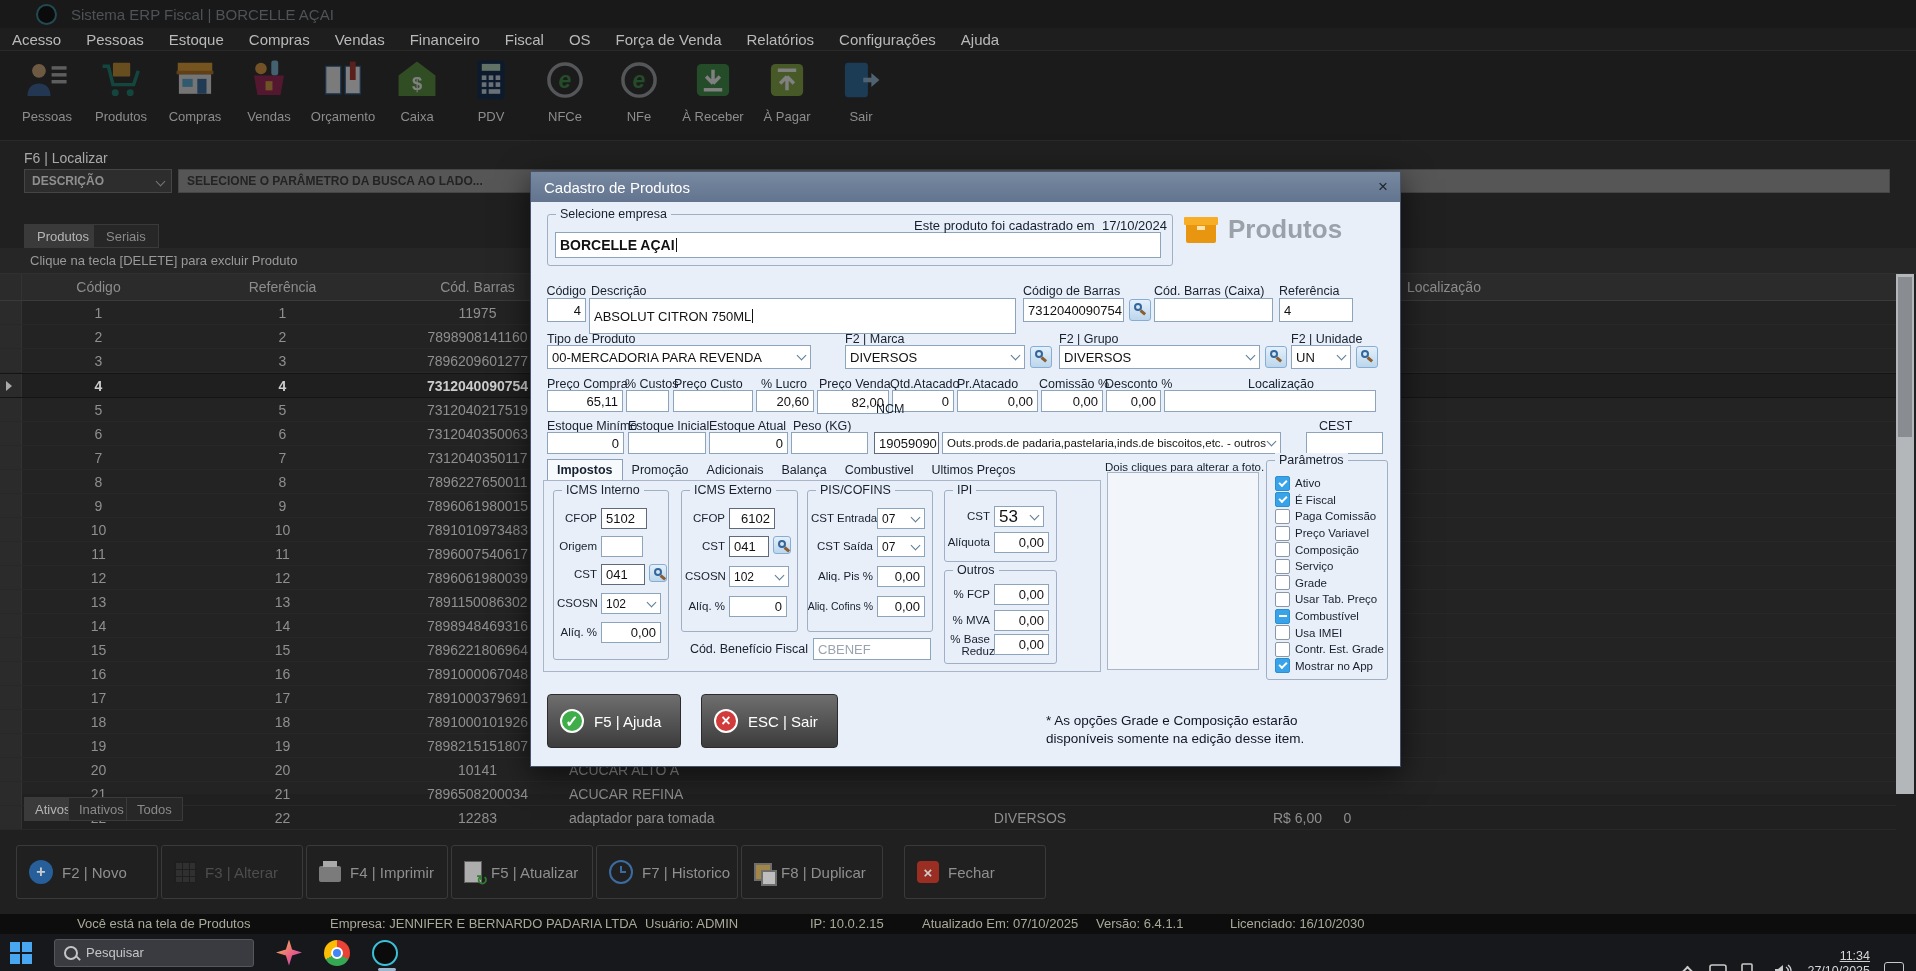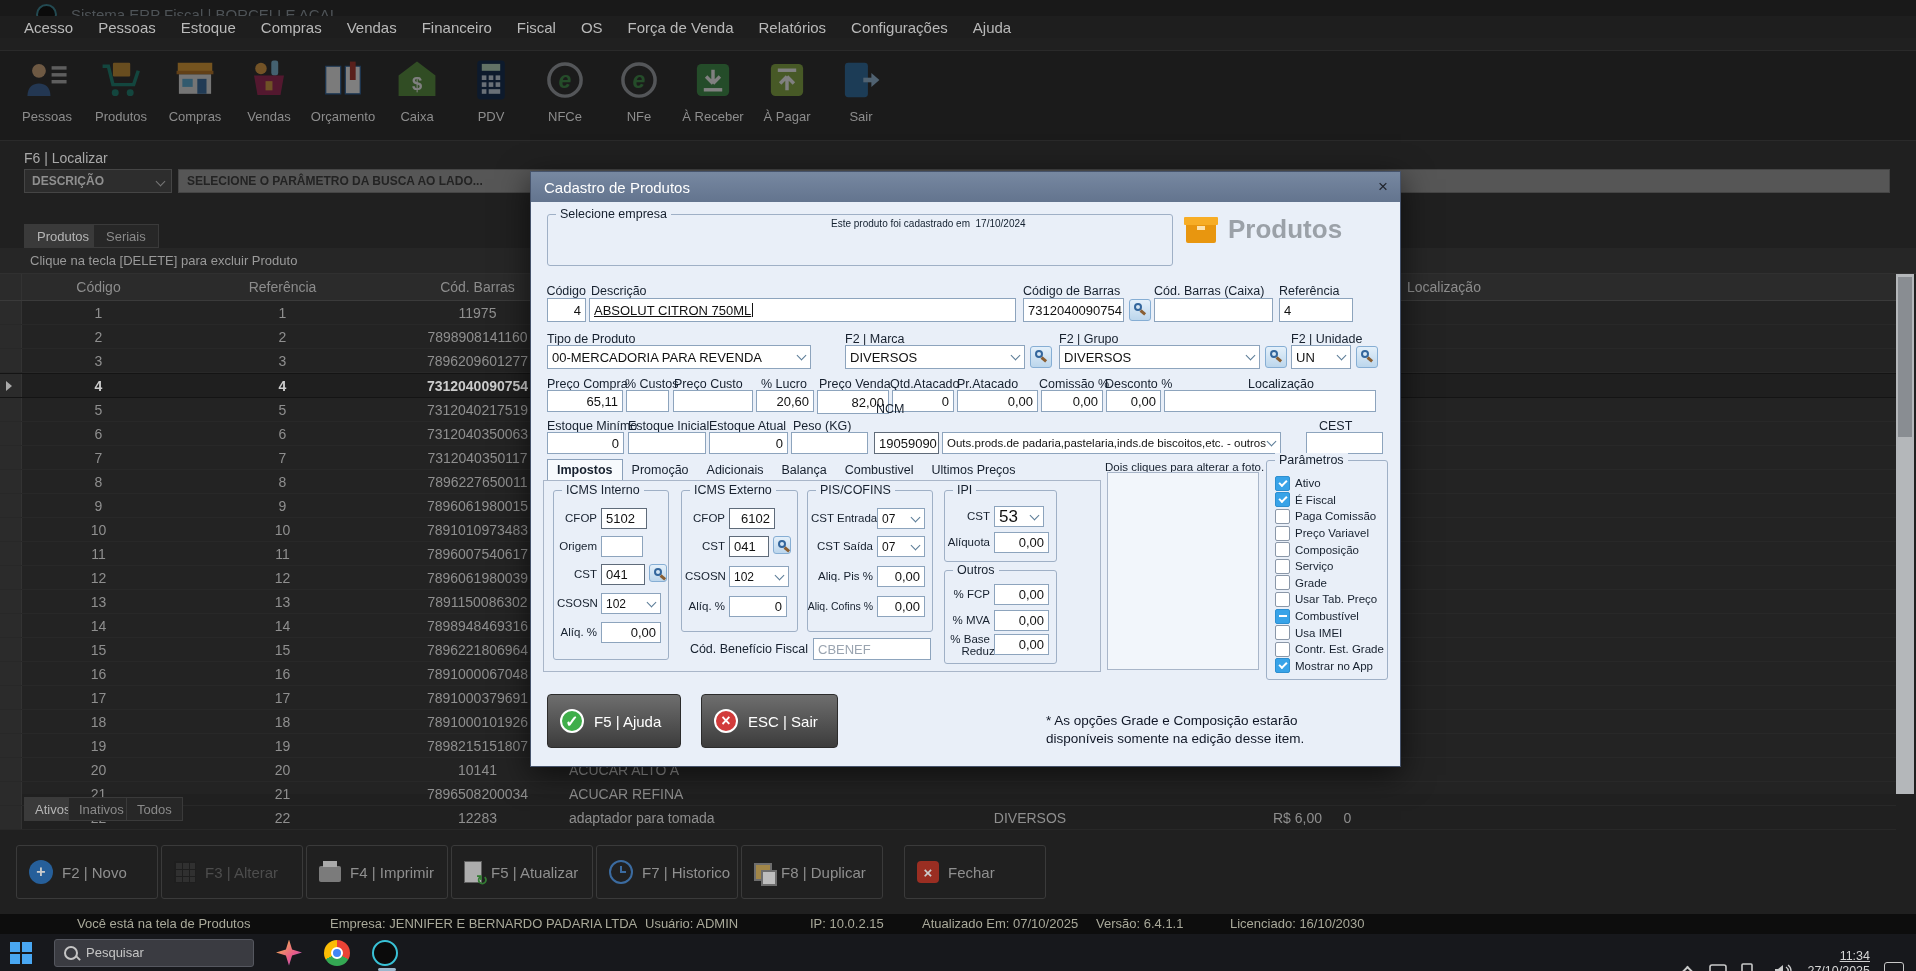--- a/index.html
+++ b/index.html
@@ -4,21 +4,21 @@
 <style>
   html,body{margin:0;padding:0;background:#000;}
   body{width:1916px;height:971px;position:relative;overflow:hidden;
        font-family:"Liberation Sans", sans-serif; -webkit-font-smoothing:antialiased;}
 
   
   .app{position:absolute;left:0;top:0;width:1916px;height:934px;background:#202020;}
   .titlebar{position:absolute;left:0;top:0;width:100%;height:28px;background:#191919;display:flex;align-items:center;}
   .app-logo{width:17px;height:17px;border-radius:50%;background:#0b0b0b;border:2px solid #234a52;margin-left:36px;}
   .title-txt{color:#4e5357;font-size:15px;margin-left:14px;}
-  .menubar{position:absolute;left:0;top:16px;width:100%;height:22px;background:#1e1e1e;display:flex;align-items:center;padding-left:24px;box-sizing:border-box;}
+  .menubar{position:absolute;left:0;top:28px;width:100%;height:22px;background:#1e1e1e;display:flex;align-items:center;padding-left:12px;box-sizing:border-box;}
   .mi{color:#b9b9b9;font-size:15px;margin-right:25px;white-space:nowrap;}
   .toolbar{position:absolute;left:0;top:50px;width:100%;height:91px;background:#1b1b1b;border-top:1px solid #2a2a2a;border-bottom:1px solid #2a2a2a;display:flex;align-items:flex-start;padding:6px 0 0 10px;box-sizing:border-box;}
   .tbi{width:74px;display:flex;flex-direction:column;align-items:center;}
   .tb-ico{width:46px;height:46px;filter:brightness(.5) saturate(.85);}
   .tb-ico svg{width:46px;height:46px;}
   .tbl-label{color:#8d8d8d;font-size:13px;margin-top:6px;white-space:nowrap;}
 
   .loc-label{position:absolute;left:24px;top:150px;color:#a8a8a8;font-size:14px;}
   .filter-dd{position:absolute;left:24px;top:169px;width:148px;height:24px;background:#2d2d2d;border:1px solid #454545;color:#8f8f8f;font-size:12px;font-weight:bold;display:flex;align-items:center;padding-left:7px;box-sizing:border-box;}
   .filter-dd .chev-d{margin-left:auto;margin-right:7px;border-right:1.6px solid #777;border-bottom:1.6px solid #777;width:6px;height:6px;transform:rotate(45deg);}
@@ -100,21 +100,21 @@
   .fld{position:absolute;background:#fff;border:1px solid #8da4bd;box-sizing:border-box;display:flex;align-items:center;padding:0 4px;font-size:13px;color:#111;overflow:hidden;white-space:nowrap;}
   .fld.num{justify-content:flex-end;}
   .fld.dark{border:1px solid #5f6b7a;}
   .fld.ph span{color:#9aa4b0;}
   .caret{display:inline-block;width:1px;height:14px;background:#111;margin-left:1px;}
   .sel{position:absolute;background:#fff;border:1px solid #8da4bd;box-sizing:border-box;display:flex;align-items:center;padding:0 16px 0 4px;font-size:13px;color:#111;overflow:hidden;white-space:nowrap;}
   .sel .chev{position:absolute;right:5px;top:50%;width:6px;height:6px;margin-top:-5px;border-right:1.6px solid #5a7b96;border-bottom:1.6px solid #5a7b96;transform:rotate(45deg);}
   .mag{position:absolute;width:22px;height:22px;background:linear-gradient(#e4f0fa,#bcd6ec);border:1px solid #86aed4;border-radius:3px;box-sizing:border-box;}
   .mag::before{content:"";position:absolute;left:4px;top:3px;width:8px;height:8px;border:2px solid #33669c;border-radius:50%;box-sizing:border-box;}
   .mag::after{content:"";position:absolute;left:10px;top:11px;width:6px;height:2.5px;background:#8a5f33;transform:rotate(40deg);}
-  .regnote{position:absolute;left:300px;top:46px;width:336px;text-align:left;font-size:10px;color:#13202f;}
+  .regnote{position:absolute;left:300px;top:46px;width:336px;text-align:right;font-size:13px;color:#13202f;}
   .brand{position:absolute;left:653px;top:42px;display:flex;align-items:center;}
   .brand-title{font-size:26px;font-weight:bold;color:#9ba1a8;margin-left:10px;}
   .dtabs{position:absolute;left:16px;top:287px;display:flex;align-items:flex-end;height:22px;}
   .dtab{font-size:12.5px;color:#16202e;padding:3px 9px 4px 9px;}
   .dtab.active{background:#f7fafd;border:1px solid #8aa0ba;border-bottom:none;font-weight:bold;}
   .dpanel{position:absolute;left:12px;top:308px;width:556px;height:190px;border:1px solid #a9b6c9;}
   .photo{position:absolute;left:576px;top:300px;width:152px;height:198px;background:#f2f6fb;border:1px solid #a9b6c9;box-sizing:border-box;}
   .cbrow{display:flex;align-items:center;height:16.6px;margin-left:8px;}
   .cb{width:13px;height:13px;background:#fff;border:1px solid #8a97a8;border-radius:2px;position:relative;flex:none;}
   .cb.checked{background:#38a3e8;border-color:#2d8fd0;}
@@ -611,41 +611,45 @@
   <div class="dlg-title">
     <span>Cadastro de Produtos</span>
   </div>
   <div class="dlg-close">
       <span>×</span>
     </div>
 
   <div class="gbox" style="left:16px;top:42px;width:624px;height:50px;">
     <span class="gbox-t">Selecione empresa</span>
   </div>
+  <div class="fld" style="left:24px;top:60px;width:606px;height:26px;font-weight:bold;font-size:14px;">
+    <span>BORCELLE AÇAI</span>
+      <span class="caret"></span>
+  </div>
   <div class="regnote">
     <span>Este produto foi cadastrado em</span>&nbsp;&nbsp;<span>17/10/2024</span>
   </div>
   <div class="brand">
     <svg class="boxsvg" viewBox="0 0 34 30">
         <rect x="2" y="8" width="30" height="20" rx="2" fill="#e8960f"></rect>
         <rect x="0" y="2" width="34" height="8" rx="1" fill="#f7ad25"></rect>
         <rect x="13" y="11" width="8" height="4" fill="#fde3ae"></rect>
       </svg>
     <span class="brand-title">Produtos</span>
   </div>
 
   <span class="lbl" style="left:8px;top:112px;width:47px;text-align:right;">Código</span>
   <span class="lbl" style="left:60px;top:112px;">Descrição</span>
   <span class="lbl" style="left:492px;top:112px;">Código de Barras</span>
   <span class="lbl" style="left:623px;top:112px;">Cód. Barras (Caixa)</span>
   <span class="lbl" style="left:748px;top:112px;">Referência</span>
   <div class="fld num" style="left:16px;top:126px;width:39px;height:24px;">
       <span>4</span>
     </div>
-  <div class="fld" style="left:58px;top:126px;width:427px;height:24px;text-decoration:underline;">
+  <div class="fld" style="left:58px;top:126px;width:427px;height:36px;">
       <span>ABSOLUT CITRON 750ML</span>
       <span class="caret"></span>
     </div>
   <div class="fld" style="left:492px;top:126px;width:101px;height:24px;">
       <span>7312040090754</span>
     </div>
   <div class="mag" style="left:598px;top:127px;"></div>
   <div class="fld" style="left:623px;top:126px;width:119px;height:24px;">
       <span></span>
     </div>

